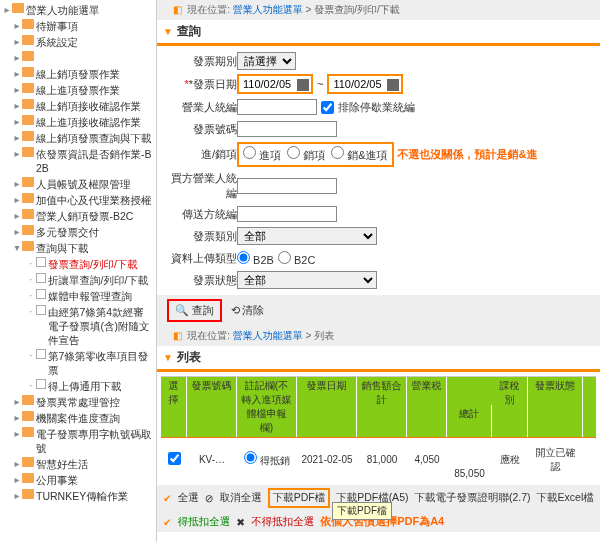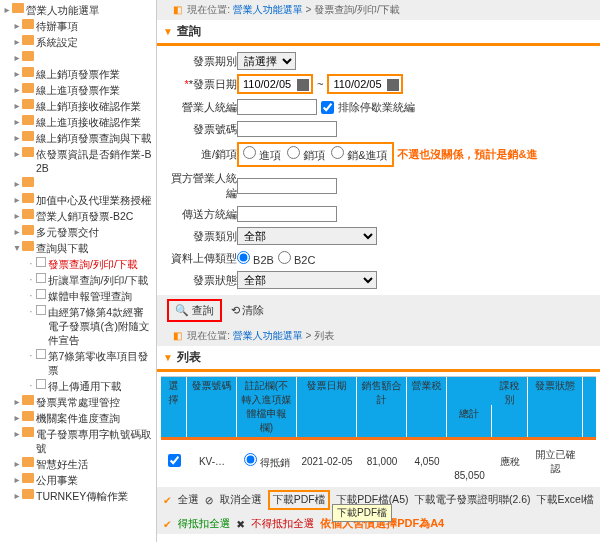--- a/index.html
+++ b/index.html
@@ -28,21 +28,21 @@
   .date-box { display: flex; align-items: flex-end; border: 2px solid #ff8800; padding: 1px 2px; }
   .date-box input { border: none; width: 56px; }
   .date-icon { width: 12px; height: 12px; background: #666; }
   .radio-group { border: 2px solid #ff8800; padding: 2px 4px; display: flex; align-items: center; gap: 6px; }
   .annot { color: #ff6600; font-weight: bold; font-size: 11px; }
   .btn-area { padding: 4px 10px; background: #eee; }
   .search-btn { border: 2px solid #ff0000; padding: 2px 6px; display: inline-flex; align-items: center; gap: 3px; }
   .small-btn { display: inline-flex; align-items: center; gap: 2px; cursor: pointer; }
   .icon-search { color: #0066cc; }
   .table-area { padding: 4px; }
-  .hdr-row { display: flex; background: #0ea5e9; border-top: 1px solid #ccc; border-bottom: 3px solid #f97316; font-size: 10px; }
+  .hdr-row { display: flex; background: #84cc16; border-top: 1px solid #ccc; border-bottom: 1px solid #f97316; font-size: 10px; }
   .hdr-row > div { padding: 2px 3px; text-align: center; border-right: 1px solid #fff; }
   .data-row { display: flex; font-size: 10px; align-items: center; }
   .data-row > div { padding: 2px 3px; text-align: center; }
   .col-sel { width: 26px; }
   .col-inv { width: 50px; }
   .col-reg { width: 60px; }
   .col-date { width: 60px; }
   .col-sale { width: 50px; }
   .col-tax { width: 40px; }
   .col-tot { width: 45px; margin-top: 28px; }
@@ -108,20 +108,21 @@
           <span class="lbl">線上銷項發票查詢與下載</span>
         </div>
         <div class="tree-item indent-1">
           <span class="exp">▸</span>
           <span class="fold"></span>
           <span class="lbl">依發票資訊是否銷作業-B2B</span>
         </div>
         <div class="tree-item indent-1">
           <span class="exp">▸</span>
           <span class="fold"></span>
+          <span class="lbl">人員帳號及權限管理</span>
         </div>
         <div class="tree-item indent-1">
           <span class="exp">▸</span>
           <span class="fold"></span>
           <span class="lbl">加值中心及代理業務授權</span>
         </div>
         <div class="tree-item indent-1">
           <span class="exp">▸</span>
           <span class="fold"></span>
           <span class="lbl">營業人銷項發票-B2C</span>
@@ -334,21 +335,21 @@
       </div>
     </div>
 
     <div class="bottom-bar" style="position:relative">
       <span class="check">✔</span>
       <span class="small-btn">全選</span>
       <span>⊘</span>
       <span class="small-btn">取消全選</span>
       <span class="pdf-hl small-btn">下載PDF檔</span>
       <span class="small-btn">下載PDF檔(A5)</span>
-      <span class="small-btn">下載電子發票證明聯(2.6)</span>
+      <span class="small-btn">下載電子發票證明聯(2.7)</span>
       <span class="small-btn">下載Excel檔</span>
       <div class="tooltip" style="left:175px;top:17px">下載PDF檔</div>
     </div>
     <div class="bottom-bar">
       <span class="check">✔</span>
       <span class="small-btn green">得抵扣全選</span>
       <span>✖</span>
       <span class="small-btn red">不得抵扣全選</span>
       <span class="annot">依個人習慣選擇PDF為A4</span>
     </div>

